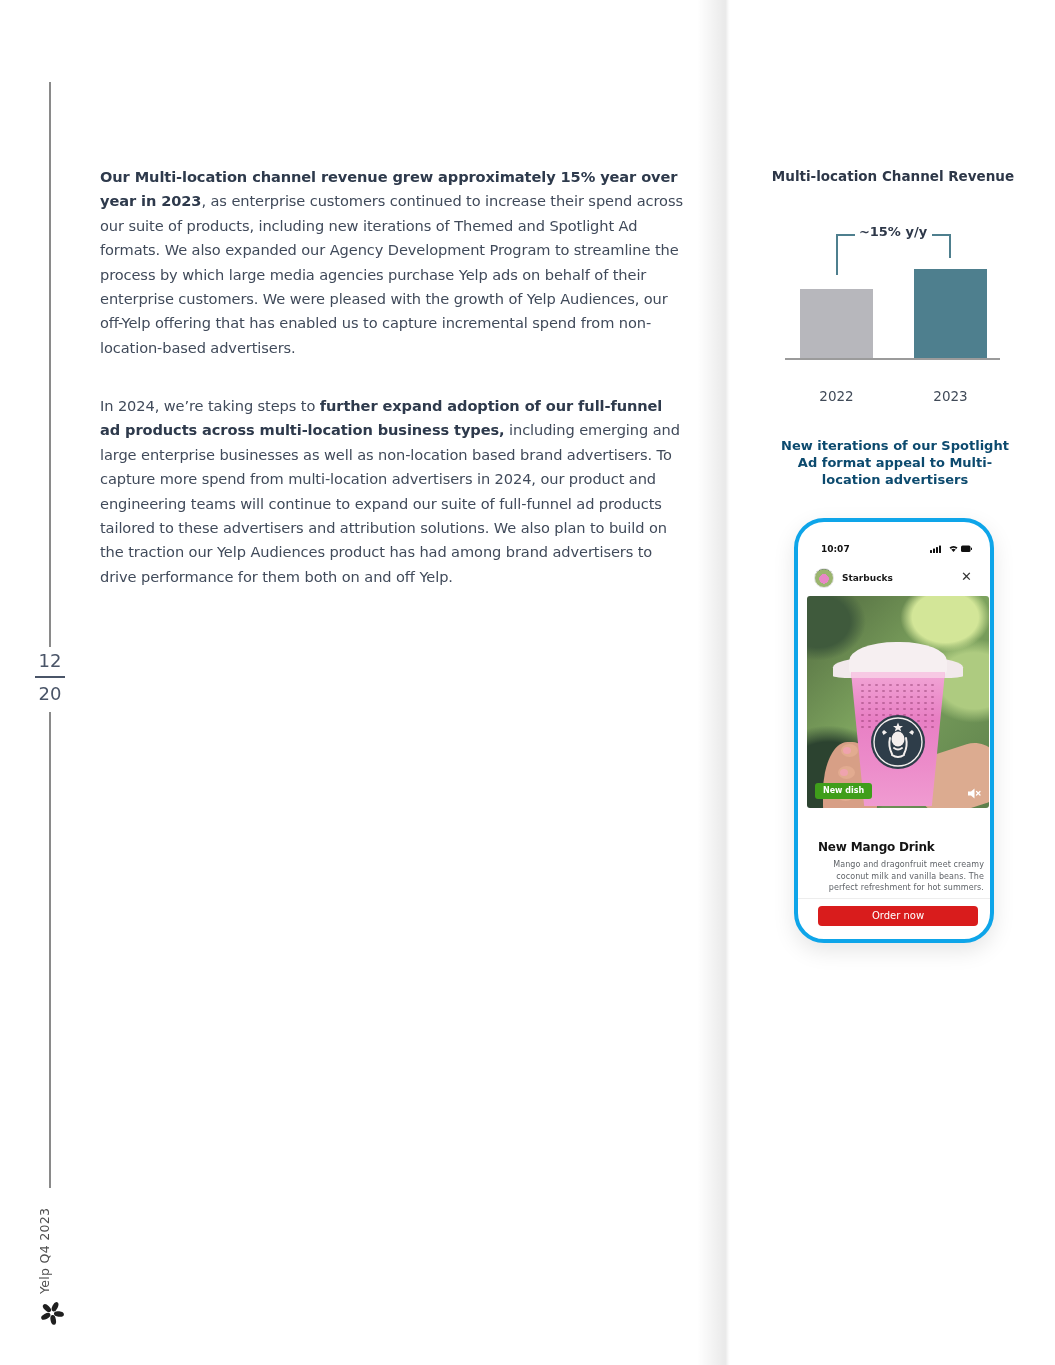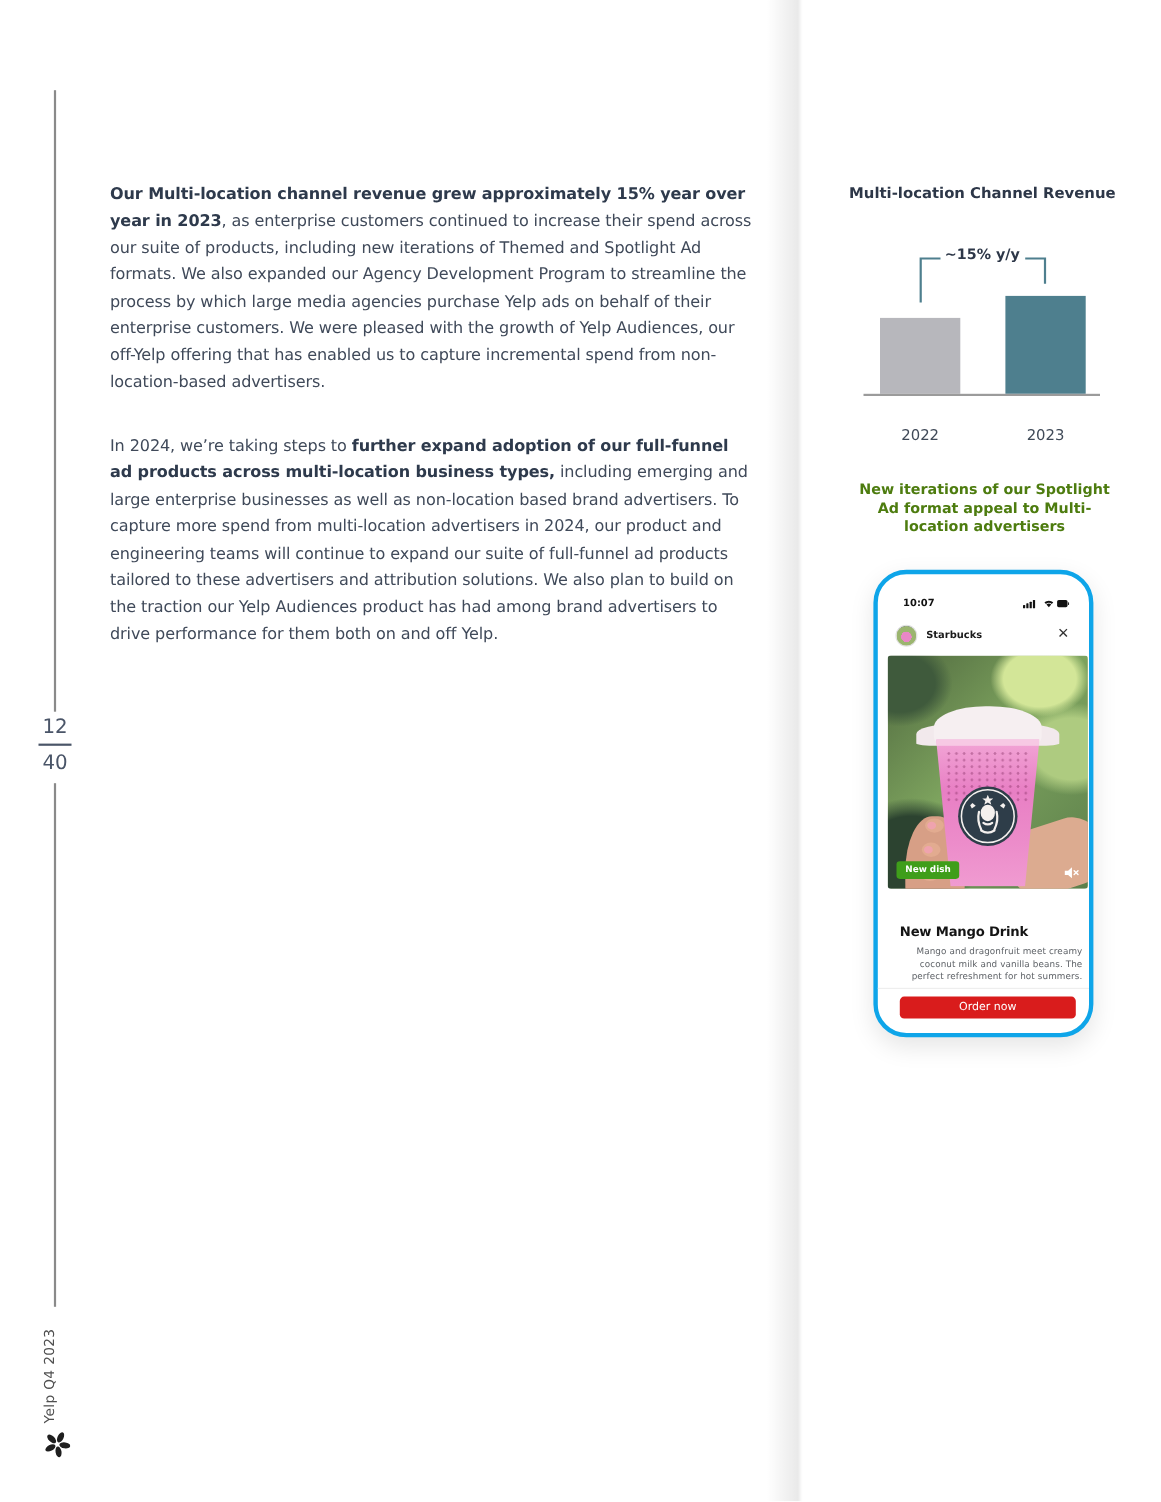--- a/index.html
+++ b/index.html
@@ -42,21 +42,21 @@
   .bar { position:absolute; bottom:30px; width:73px; }
   .bar-2022 { left:40px; }
   .bar-2023 { left:154px; }
   .axis-line { position:absolute; left:25px; top:190px; width:215px; height:2px; background:#9b9b9b; }
   .tick { position:absolute; top:196px; width:73px; text-align:center; font-size:13.5px; color:#404a58;margin-top:24px; }
   .tick-2022 { left:40px; }
   .tick-2023 { left:154px; }
 
   
   .sidebar-caption { position:absolute; left:772px; top:437px; width:246px; text-align:center;
-                     font-size:13px; font-weight:700; color:#4d7c0f; line-height:17px; }
+                     font-size:13px; font-weight:700; color:#0c4a6e; line-height:17px; }
 
   
   .phone { position:absolute; left:794px; top:518px; width:200px; height:425px;
            background:#ffffff; border:4px solid #0ea5e9; border-radius:30px;
            box-shadow:0 8px 22px rgba(0,0,0,0.10); }
   .status-time { position:absolute; left:23px; top:22px; font-size:9px; font-weight:700; color:#111; }
   .status-icons { position:absolute; right:18px; top:22px; width:42px; height:10px; }
   .brand-row { position:absolute; left:16px; right:16px; top:44px; height:24px; }
   .avatar { position:absolute; left:0; top:2px; width:20px; height:20px; border-radius:50%;
             background:radial-gradient(circle at 50% 55%, #e887c6 0 35%, #9bb56f 36% 70%, #59734a 71%);
@@ -105,21 +105,21 @@
 </style>
 </head>
 <body>
 
 <div class="page">
 
   <div class="rule-seg rule-top"></div>
   <div class="pagenum">
     <div>12</div>
     <div class="frac-line"></div>
-    <div>40</div>
+    <div>20</div>
   </div>
   <div class="rule-seg rule-bottom"></div>
   <div class="footer-label">Yelp Q4 2023</div>
   <svg class="yelp-logo" viewBox="0 0 24 26">
     <g fill="#1f1f1f" transform="translate(12,13) rotate(18)">
       <ellipse cx="0" cy="-7" rx="2.7" ry="5" transform="rotate(8)"></ellipse>
       <ellipse cx="0" cy="-7" rx="2.7" ry="5" transform="rotate(80)"></ellipse>
       <ellipse cx="0" cy="-7" rx="2.7" ry="5" transform="rotate(152)"></ellipse>
       <ellipse cx="0" cy="-7" rx="2.7" ry="5" transform="rotate(224)"></ellipse>
       <ellipse cx="0" cy="-7" rx="2.7" ry="5" transform="rotate(296)"></ellipse>

